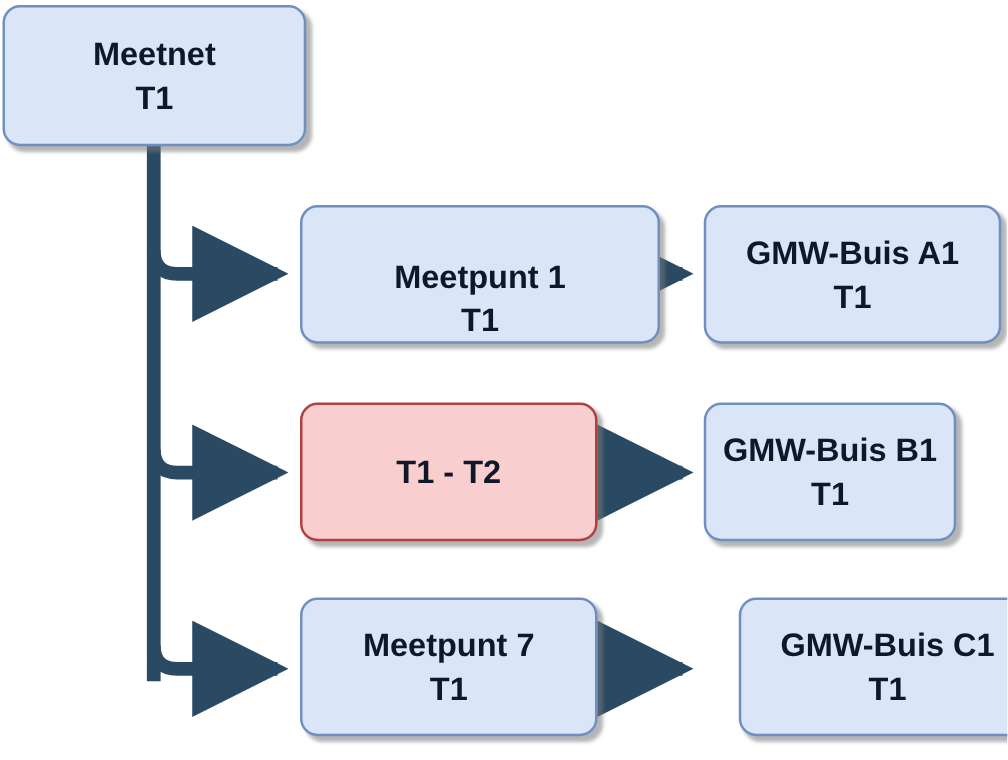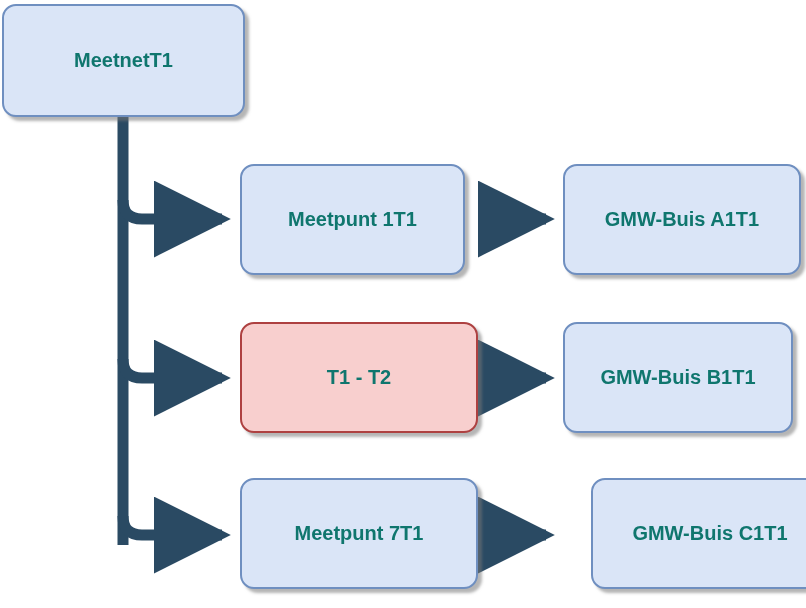--- a/index.html
+++ b/index.html
@@ -23,28 +23,28 @@
     top: 0;
     width: 806px;
     height: 608px;
     pointer-events: none;
   }
   .node {
     position: absolute;
     box-sizing: border-box;
     border-radius: 14px;
     display: flex;
-    flex-direction: row;
+    flex-direction: column;
     align-items: center;
     justify-content: center;
     text-align: center;
     font-weight: bold;
-    font-size: 20px;
+    font-size: 26px;
     line-height: 1.32;
-    color: #0f766e;
+    color: #0f172a;
     box-shadow: 4px 4px 3px rgba(120,120,120,0.55);
     z-index: 2;
   }
   .node.blue {
     background: #dae5f7;
     border: 2px solid #6f8fc0;
   }
   .node.red {
     background: #f8cfce;
     border: 2px solid #ae4141;
@@ -77,35 +77,35 @@
     <path d="M 479 378 L 546 378" stroke="#2a4a63" stroke-width="11" fill="none" marker-end="url(#arrowhead)"></path>
 
     <path d="M 479 535 L 546 535" stroke="#2a4a63" stroke-width="11" fill="none" marker-end="url(#arrowhead)"></path>
   </svg>
 
   <div class="node blue" id="node-meetnet" style="left:2px; top:4px; width:243px; height:113px;">
     <span class="line1">Meetnet</span>
     <span class="line2">T1</span>
   </div>
 
-  <div class="node blue" id="node-meetpunt1" style="left:240px; top:164px; width:225px; height:111px;">
+  <div class="node blue" id="node-meetpunt1" style="left:240px; top:164px; width:288px; height:111px;justify-content:flex-end;">
     <span class="line1">Meetpunt 1</span>
     <span class="line2">T1</span>
   </div>
 
   <div class="node blue" id="node-gmwbuis-a1" style="left:563px; top:164px; width:238px; height:111px;">
     <span class="line1">GMW-Buis A1</span>
     <span class="line2">T1</span>
   </div>
 
   <div class="node red" id="node-meetpunt2" style="left:240px; top:322px; width:238px; height:111px;">
     <span class="line2">T1 - T2</span>
   </div>
 
-  <div class="node blue" id="node-gmwbuis-b1" style="left:563px; top:322px; width:230px; height:111px;">
+  <div class="node blue" id="node-gmwbuis-b1" style="left:563px; top:322px; width:202px; height:111px;">
     <span class="line1">GMW-Buis B1</span>
     <span class="line2">T1</span>
   </div>
 
   <div class="node blue" id="node-meetpunt3" style="left:240px; top:478px; width:238px; height:111px;">
     <span class="line1">Meetpunt 7</span>
     <span class="line2">T1</span>
   </div>
 
   <div class="node blue" id="node-gmwbuis-c1" style="left:591px; top:478px; width:238px; height:111px;">

